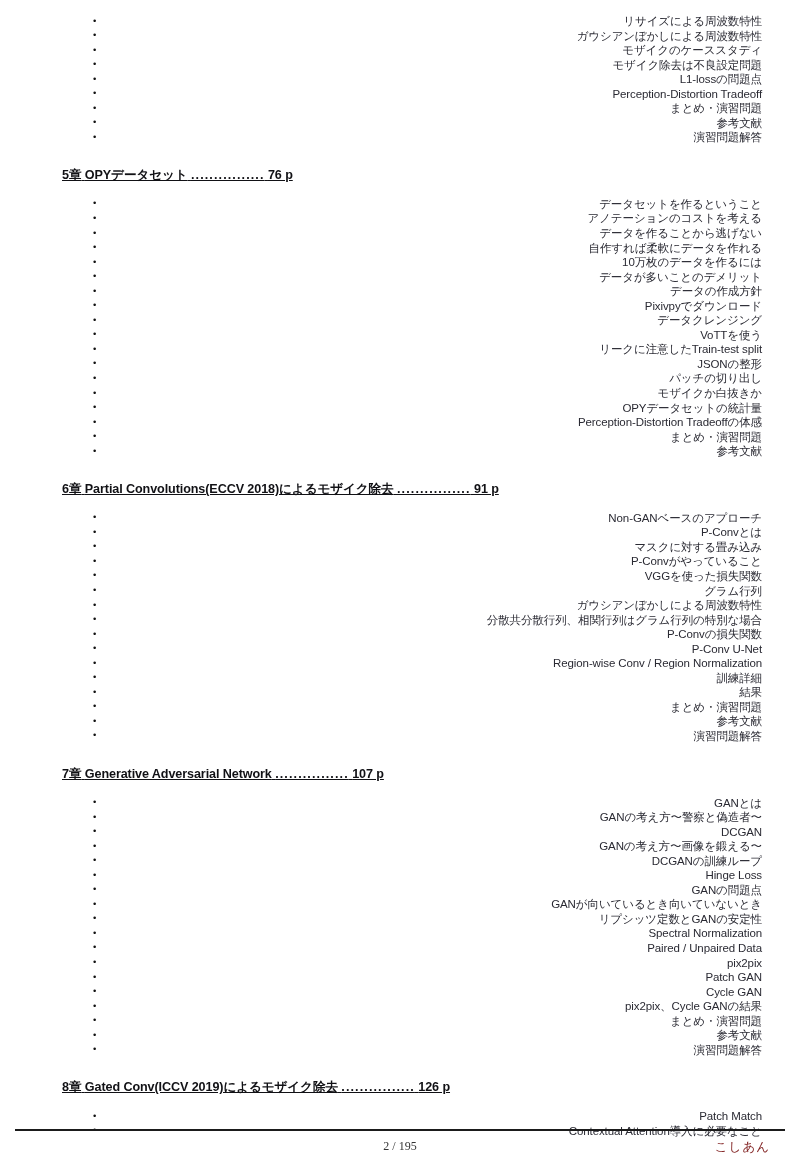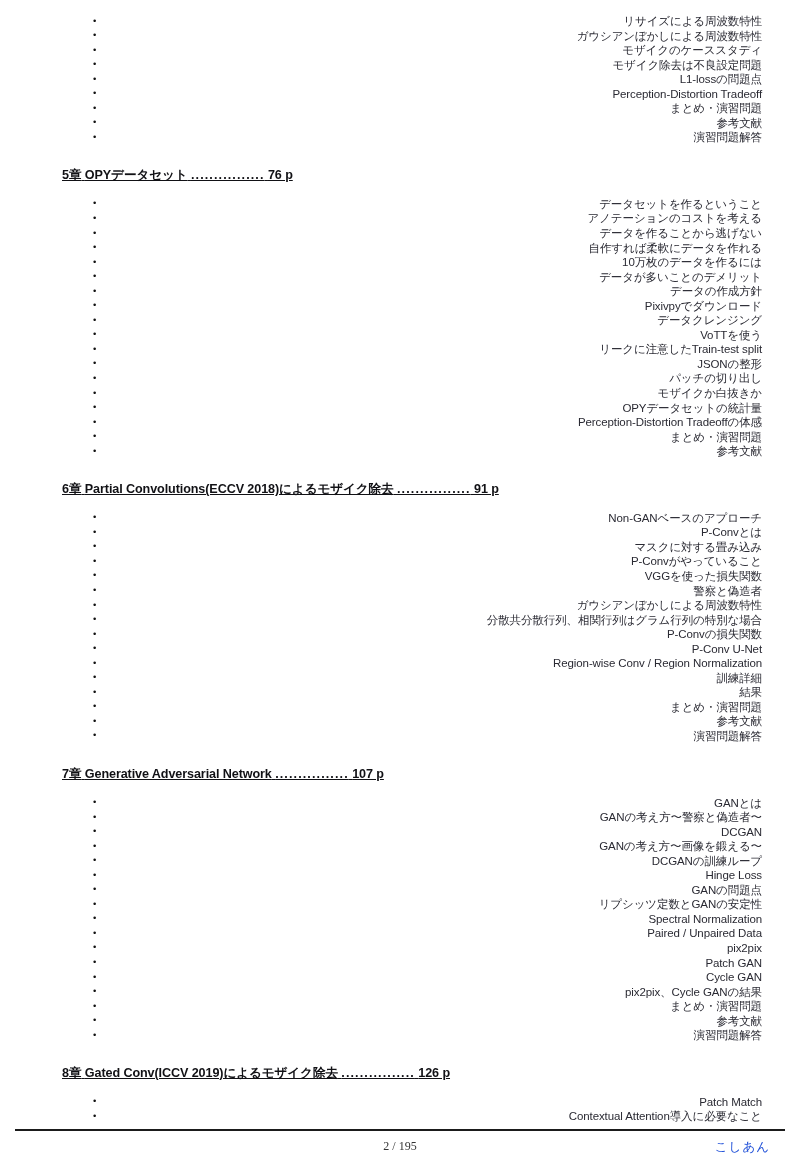--- a/index.html
+++ b/index.html
@@ -104,21 +104,21 @@
     text-align: center;
     font-family: "Liberation Serif", "DejaVu Serif", serif;
     font-size: 12px;
     color: #333333;
   }
   .footer-author {
     position: absolute;
     right: 22px;
     top: 3px;
     font-size: 12.5px;
-    color: #1d4ed8;
+    color: #7f1d1d;
     letter-spacing: 1px;
   }
 </style>
 </head>
 <body>
 
 <div class="page">
 
   <div class="content">
 
@@ -158,21 +158,21 @@
       </ul>
       <div class="block-gap-before-heading"></div>
       <div class="chapter"><span class="ch-num">6章</span> <span class="ch-title">Partial Convolutions(ECCV 2018)によるモザイク除去</span> <span class="leader">................</span> <span class="ch-page">91 p</span></div>
       <div class="block-gap-after-heading"></div>
       <ul class="toc-list">
         <li>Non-GANベースのアプローチ</li>
         <li>P-Convとは</li>
         <li>マスクに対する畳み込み</li>
         <li>P-Convがやっていること</li>
         <li>VGGを使った損失関数</li>
-        <li>警察と偽造者</li>
+        <li>グラム行列</li>
         <li>ガウシアンぼかしによる周波数特性</li>
         <li>分散共分散行列、相関行列はグラム行列の特別な場合</li>
         <li>P-Convの損失関数</li>
         <li>P-Conv U-Net</li>
         <li>Region-wise Conv / Region Normalization</li>
         <li>訓練詳細</li>
         <li>結果</li>
         <li>まとめ・演習問題</li>
         <li>参考文献</li>
         <li>演習問題解答</li>
@@ -181,20 +181,21 @@
       <div class="chapter"><span class="ch-num">7章</span> <span class="ch-title">Generative Adversarial Network</span> <span class="leader">................</span> <span class="ch-page">107 p</span></div>
       <div class="block-gap-after-heading"></div>
       <ul class="toc-list">
         <li>GANとは</li>
         <li>GANの考え方〜警察と偽造者〜</li>
         <li>DCGAN</li>
         <li>GANの考え方〜画像を鍛える〜</li>
         <li>DCGANの訓練ループ</li>
         <li>Hinge Loss</li>
         <li>GANの問題点</li>
+        <li>GANが向いているとき向いていないとき</li>
         <li>リプシッツ定数とGANの安定性</li>
         <li>Spectral Normalization</li>
         <li>Paired / Unpaired Data</li>
         <li>pix2pix</li>
         <li>Patch GAN</li>
         <li>Cycle GAN</li>
         <li>pix2pix、Cycle GANの結果</li>
         <li>まとめ・演習問題</li>
         <li>参考文献</li>
         <li>演習問題解答</li>

